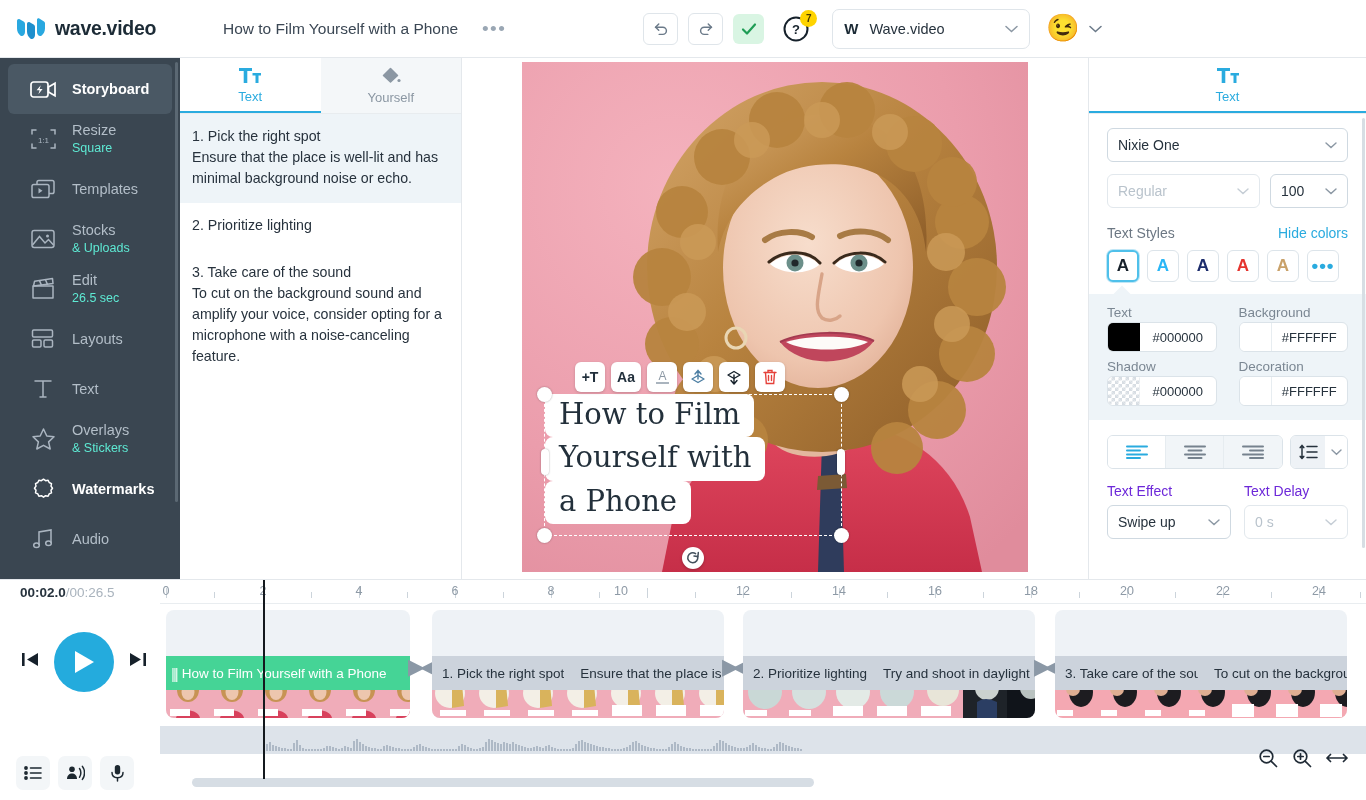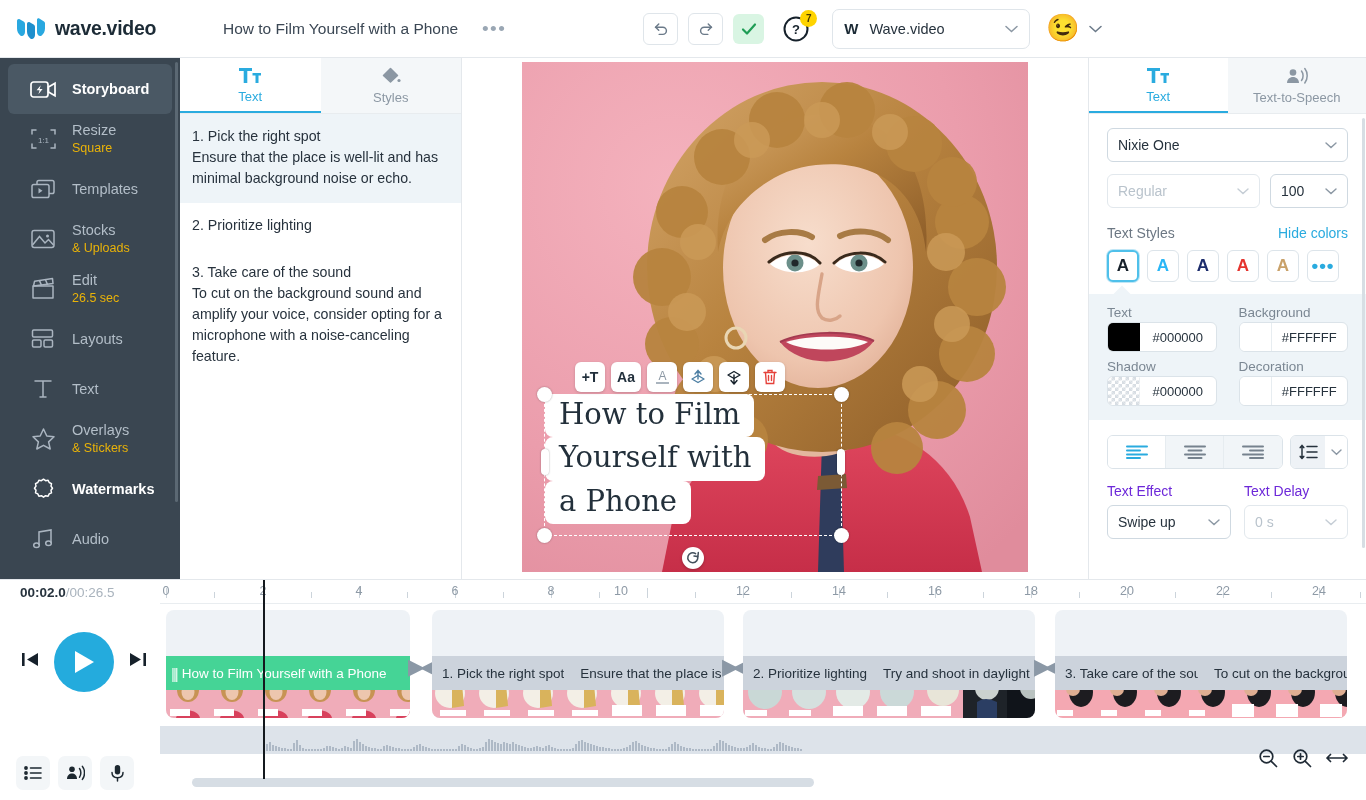--- a/index.html
+++ b/index.html
@@ -67,21 +67,21 @@
   .side-item {
     display: flex; align-items: center; gap: 14px; height: 50px;
     padding-left: 20px; margin: 0 8px; border-radius: 6px; color: #b3bec8;
   }
   .side-item.active { background: #4a5864; color: #fff; }
   .side-ico { width: 30px; height: 30px; flex: none; display: flex;
     align-items: center; justify-content: center; }
   .side-txt { display: flex; flex-direction: column; line-height: 1.15; }
   .side-label { font-size: 14.5px; }
   .side-item.active .side-label, .side-item.bold .side-label { font-weight: bold; color: #fff; }
-  .side-sub { font-size: 12.5px; color: #eab308; margin-top: 2px; }
+  .side-sub { font-size: 12.5px; color: #5eead4; margin-top: 2px; }
   .side-scroll { position: absolute; right: 2px; top: 4px; width: 3px;
     height: 440px; background: #5b6873; border-radius: 2px; }
 
   
   .script-panel {
     position: absolute; left: 180px; top: 58px; width: 282px; height: 521px;
     background: #fff; border-right: 1px solid #e4e8ec;
   }
   .tabs2 { display: flex; height: 56px; border-bottom: 1px solid #e8ecef; }
   .tab2 {
@@ -447,21 +447,21 @@
         </span>
         <span>Text</span>
       </div>
       <div class="tab2 inactive">
         <span class="tab2-ico">
           <svg width="20" height="19" viewBox="0 0 20 19" fill="none" stroke="#8b97a3" stroke-width="1.5" stroke-linejoin="round">
             <path d="M9.5 1.5 L16.5 8.5 L9.5 15 L2.5 8.5 Z" fill="#8b97a3"></path>
             <circle cx="18" cy="13.5" r="1.6" fill="#8b97a3" stroke="none"></circle>
           </svg>
         </span>
-        <span>Styles</span>
+        <span>Yourself</span>
       </div>
     </div>
     <div class="script-body">
       <div class="script-block sel">
         <span class="script-ttl">1. Pick the right spot</span>
         <span>Ensure that the place is well-lit and has minimal background noise or echo.</span>
       </div>
       <div class="script-block">
         <span class="script-ttl">2. Prioritize lighting</span>
       </div>
@@ -614,31 +614,20 @@
   <div class="right-panel">
     <div class="tabs2">
       <div class="tab2 active">
         <span class="tab2-ico">
           <svg width="22" height="17" viewBox="0 0 22 17" fill="#2aabdf">
             <path d="M0 1 H13 V4 H8.3 V16 H4.7 V4 H0 Z"></path>
             <path d="M13.5 6 H22 V8.6 H19.5 V16 H16.5 V8.6 H13.5 Z"></path>
           </svg>
         </span>
         <span>Text</span>
-      </div>
-      <div class="tab2 inactive">
-        <span class="tab2-ico">
-          <svg width="23" height="19" viewBox="0 0 23 19" fill="none" stroke="#8b97a3" stroke-width="1.5" stroke-linecap="round">
-            <circle cx="8" cy="5.5" r="3.3" fill="#8b97a3" stroke="none"></circle>
-            <path d="M2 16 C2 12.2 4.8 10 8 10 C11.2 10 14 12.2 14 16 Z" fill="#8b97a3" stroke="none"></path>
-            <path d="M16.5 4 C18.6 6.5 18.6 11 16.5 13.5"></path>
-            <path d="M19.8 1.5 C23 5.5 23 12 19.8 16"></path>
-          </svg>
-        </span>
-        <span>Text-to-Speech</span>
       </div>
     </div>
 
     <div class="rp-body">
       <div class="select-ctl">
         <span>Nixie One</span>
         <svg width="12" height="7" viewBox="0 0 12 7" fill="none" stroke="#8c98a4" stroke-width="1.4" stroke-linecap="round">
             <path d="M1 1 L6 5.6 L11 1"></path>
           </svg>
       </div>

